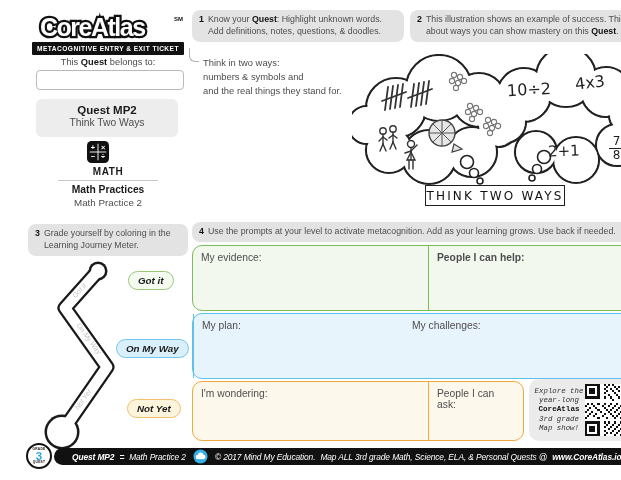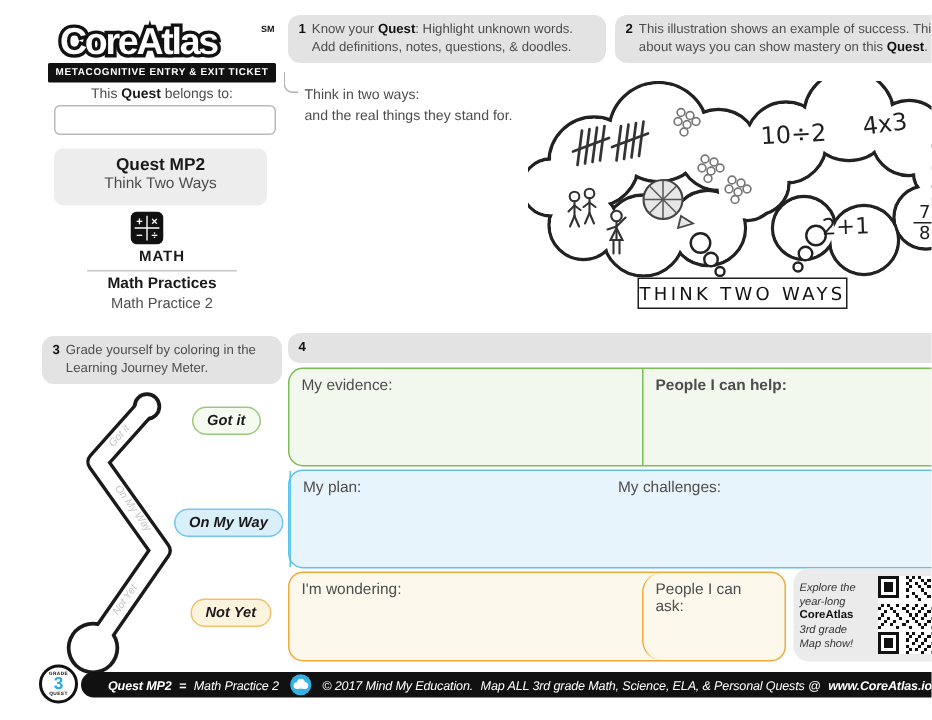--- a/index.html
+++ b/index.html
@@ -64,26 +64,26 @@
   
   .pbox{position:absolute;border-radius:10px;display:flex;}
   .pbox .cell{padding:6px 8px;font-size:10.3px;}
   .pbox .c1{width:219px;}
   .pbox .c2{flex:1;}
   .box-green{left:168px;top:245px;width:446px;height:64px;border:1.6px solid #7bbd57;background:#f3f8ee;}
   .box-green .c2{border-left:1.4px solid #7bbd57;font-weight:bold;}
   .box-blue{left:168px;top:313px;width:446px;height:64px;border:1.6px solid #5ec1ea;background:#e8f4fb;}
   .box-blue .c2{border-left:1.4px solid #5ec1ea;}
   .box-orange{left:168px;top:381px;width:330px;height:58px;border:1.6px solid #f0a93c;background:#fdf8ec;}
-  .box-orange .c2{border-left:1.4px solid #f0a93c;border-radius:13px;}
+  .box-orange .c2{border-left:1.4px solid #f0a93c;}
 
   
   .qr-panel{left:505px;top:379px;width:112px;height:62px;background:#ebebeb;border-radius:10px;
         display:flex;align-items:center;padding:0 4px;box-sizing:border-box;}
-  .qr-text{width:52px;font-size:7.4px;font-style:italic;line-height:1.25;color:#333;}
+  .qr-text{width:52px;text-align:center;font-size:7.4px;font-style:italic;line-height:1.25;color:#333;font-family:Liberation Mono, monospace;}
   .qr-text .brand-line{font-style:normal;font-weight:bold;color:#111;font-size:7.6px;}
 
   
   .footer-bar{left:30px;top:448px;width:588px;height:17px;background:#111;border-radius:9px;
         display:flex;align-items:center;color:#fff;font-size:8.4px;letter-spacing:-.1px;
         padding-left:18px;box-sizing:border-box;white-space:nowrap;overflow:hidden;gap:5px;}
   .footer-bar .fit{font-style:italic;}
   .footer-bar .fb{font-weight:bold;font-style:italic;}
   .badge{left:2px;top:443px;width:26px;height:26px;background:#fff;border:2px solid #111;
         border-radius:50%;display:flex;flex-direction:column;align-items:center;justify-content:center;
@@ -124,20 +124,21 @@
   <div class="abs strand">Math Practices</div>
   <div class="abs practice">Math Practice 2</div>
 
   <div class="abs step step1">
     <span class="num">1</span>
     <span><span>Know your </span><b>Quest</b><span>: Highlight unknown words. Add definitions, notes, questions, &amp; doodles.</span></span>
   </div>
   <div class="abs hint-elbow"></div>
   <div class="abs hint">
     <div>Think in two ways:</div>
+    <div>numbers &amp; symbols and</div>
     <div>and the real things they stand for.</div>
   </div>
 
   <div class="abs step step2">
     <span class="num">2</span>
     <span><span>This illustration shows an example of success. Think about ways you can show mastery on this </span><b>Quest</b><span>.</span></span>
   </div>
 
   <svg class="abs cloud-svg" width="293" height="152" viewBox="0 0 293 152">
 
@@ -294,20 +295,21 @@
       <text transform="translate(57,86) rotate(54)">On My Way</text>
       <text transform="translate(55,147) rotate(-55)">Not Yet</text>
     </g>
   </svg>
   <div class="abs pill pill-got">Got it</div>
   <div class="abs pill pill-way">On My Way</div>
   <div class="abs pill pill-not">Not Yet</div>
 
   <div class="abs step step4">
     <span class="num">4</span>
+    <span>Use the prompts at your level to activate metacognition. Add as your learning grows. Use back if needed.</span>
   </div>
 
   <div class="pbox box-green">
     <div class="cell c1">
       <span>My evidence:</span></div>
     <div class="cell c2">
       <span>People I can help:</span></div>
   </div>
   <div class="pbox box-blue">
     <div class="cell c2">

